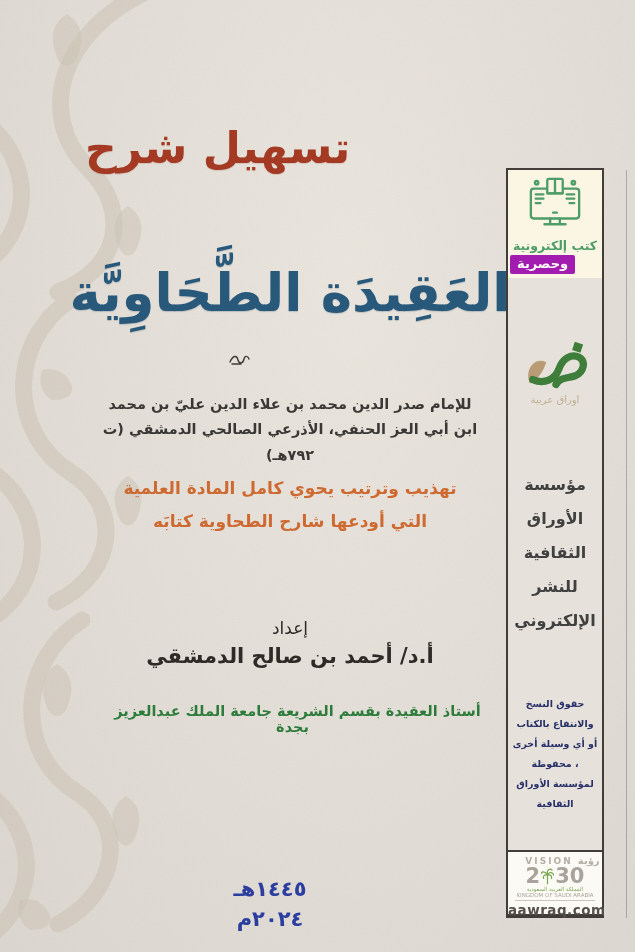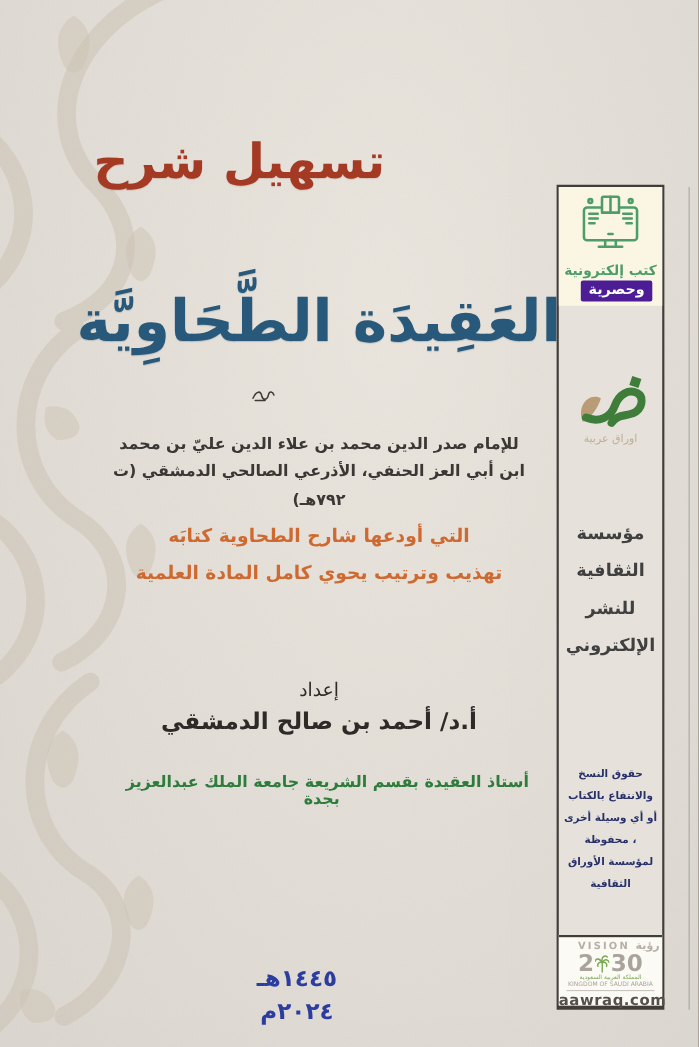--- a/index.html
+++ b/index.html
@@ -63,22 +63,22 @@
   .side-box-shadow {
     position:absolute; left:626px; top:170px; width:1px; height:748px;
     background:rgba(110,104,96,.45);
   }
   .badge {
     position:absolute; left:0; top:0; width:100%; height:108px;
     background:#faf6e3; padding-top:6px; text-align:center;
   }
   .badge-line1 { direction:rtl; font-size:12.5px; font-weight:bold; color:#4e9d68; margin-top:2px; }
   .badge-pill {
-    position:absolute; left:20px; bottom:4px;
-    background:#4c1d95; color:#ffffff; font-weight:bold; font-size:13px;
+    position:absolute; left:2px; bottom:4px;
+    background:#a21caf; color:#ffffff; font-weight:bold; font-size:13px;
     direction:rtl; padding:1px 7px 3px; border-radius:2px;
   }
   .awraq-logo { position:absolute; left:0; top:168px; width:100%; text-align:center; }
   .awraq-wordmark { direction:rtl; font-size:10px; color:#bfae92; margin-top:-6px; letter-spacing:1px; }
   .publisher {
     position:absolute; left:0; top:298px; width:100%;
     text-align:center; direction:rtl;
     font-size:16px; font-weight:bold; color:#404040; line-height:34px;
   }
   .copyright {
@@ -137,22 +137,22 @@
   <svg class="calligrapher-mark" width="22" height="14" viewBox="0 0 22 14" aria-hidden="true">
     <path d="M2 10 C5 3 9 3 10 8 C11 12 15 12 16 7 C17 3 20 4 21 7 M4 12 h9" fill="none" stroke="#3f3c38" stroke-width="1.4" stroke-linecap="round"></path>
   </svg>
 
   <div class="author">
     <div>للإمام صدر الدين محمد بن علاء الدين عليّ بن محمد</div>
     <div>ابن أبي العز الحنفي، الأذرعي الصالحي الدمشقي (ت ٧٩٢هـ)</div>
   </div>
 
   <div class="subtitle">
+    <div>تهذيب وترتيب يحوي كامل المادة العلمية</div>
     <div>التي أودعها شارح الطحاوية كتابَه</div>
-    <div>تهذيب وترتيب يحوي كامل المادة العلمية</div>
   </div>
 
   <div class="prepared-label">إعداد</div>
   <div class="preparer">أ.د/ أحمد بن صالح الدمشقي</div>
   <div class="preparer-title">أستاذ العقيدة بقسم الشريعة جامعة الملك عبدالعزيز&nbsp;&nbsp; بجدة</div>
 
   <div class="dates">
     <div>١٤٤٥هـ</div>
     <div>٢٠٢٤م</div>
   </div>
@@ -178,20 +178,21 @@
       <svg width="64" height="58" viewBox="0 0 66 58" aria-hidden="true">
         <path d="M7 46 C1 32 12 18 24 24 C21 34 14 43 7 46 Z" fill="#b99c76"></path>
         <path d="M10 42 C22 47 33 42 37 31 C41 20 50 15 58 19 C65 23 63 34 54 38 C46 41 39 39 34 47" fill="none" stroke="#3e7d3a" stroke-width="7.5" stroke-linecap="round"></path>
         <rect x="52" y="4" width="9" height="9" fill="#3e7d3a" transform="rotate(18 56 8)"></rect>
       </svg>
       <div class="awraq-wordmark">اوراق عربية</div>
     </div>
 
     <div class="publisher">
       <div>مؤسسة</div>
+      <div>الأوراق</div>
       <div>الثقافية</div>
       <div>للنشر</div>
       <div>الإلكتروني</div>
     </div>
 
     <div class="copyright">
       <div>حقوق النسخ والانتفاع بالكتاب</div>
       <div>أو أي وسيلة أخرى ، محفوظة</div>
       <div>لمؤسسة الأوراق الثقافية</div>
     </div>

